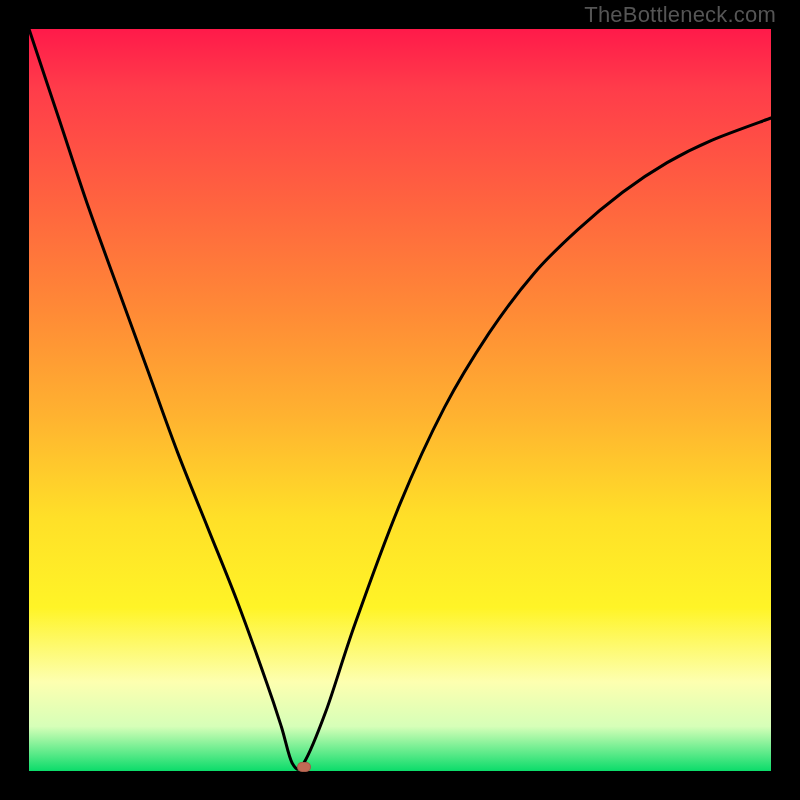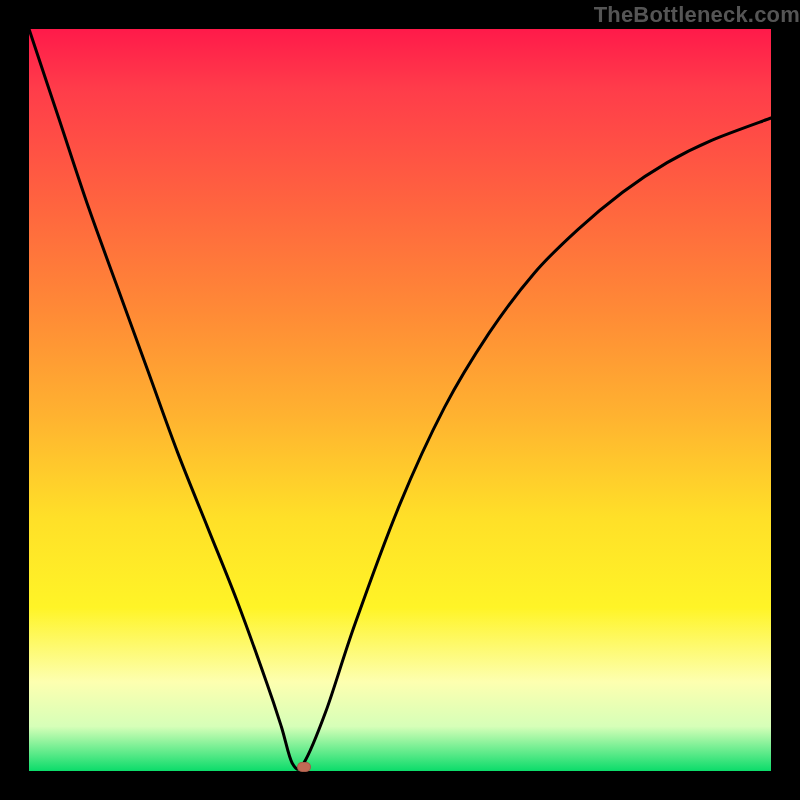--- a/index.html
+++ b/index.html
@@ -15,23 +15,23 @@
     position: absolute;
     top: 0;
     left: 0;
     width: 800px;
     height: 800px;
     background: #000;
   }
   .watermark {
     position: absolute;
     top: 2px;
-    right: 0;
+    right: 24px;
     font-size: 22px;
-    font-weight: 700;
+    font-weight: 400;
     color: #555;
     letter-spacing: 0.2px;
   }
   .plot-area {
     position: absolute;
     left: 29px;
     top: 29px;
     width: 742px;
     height: 742px;
   }

